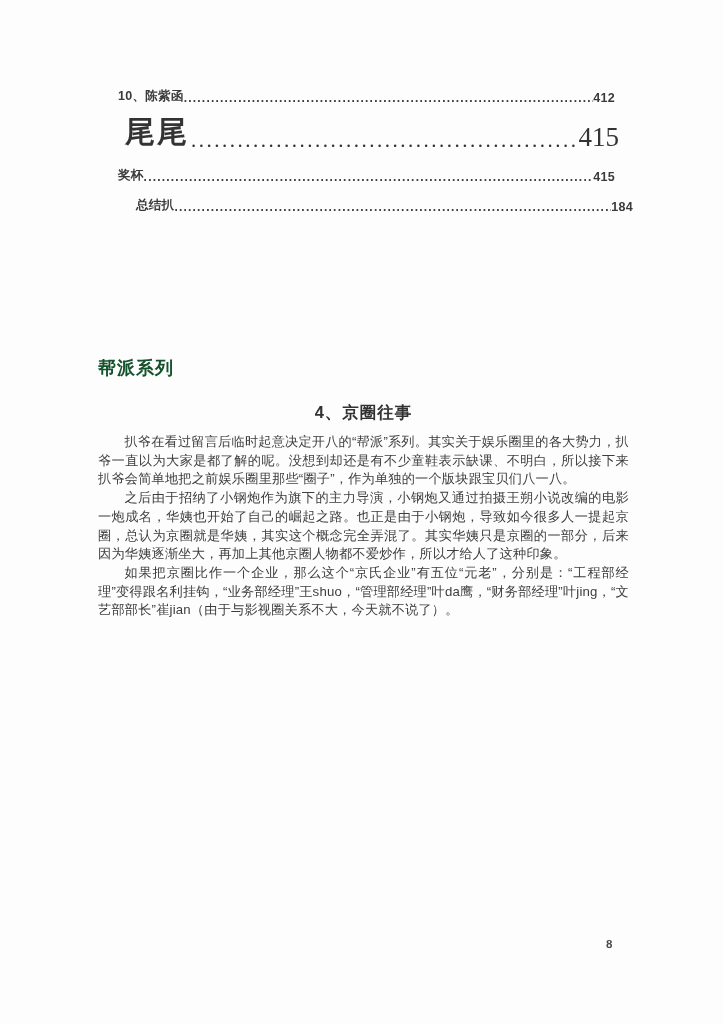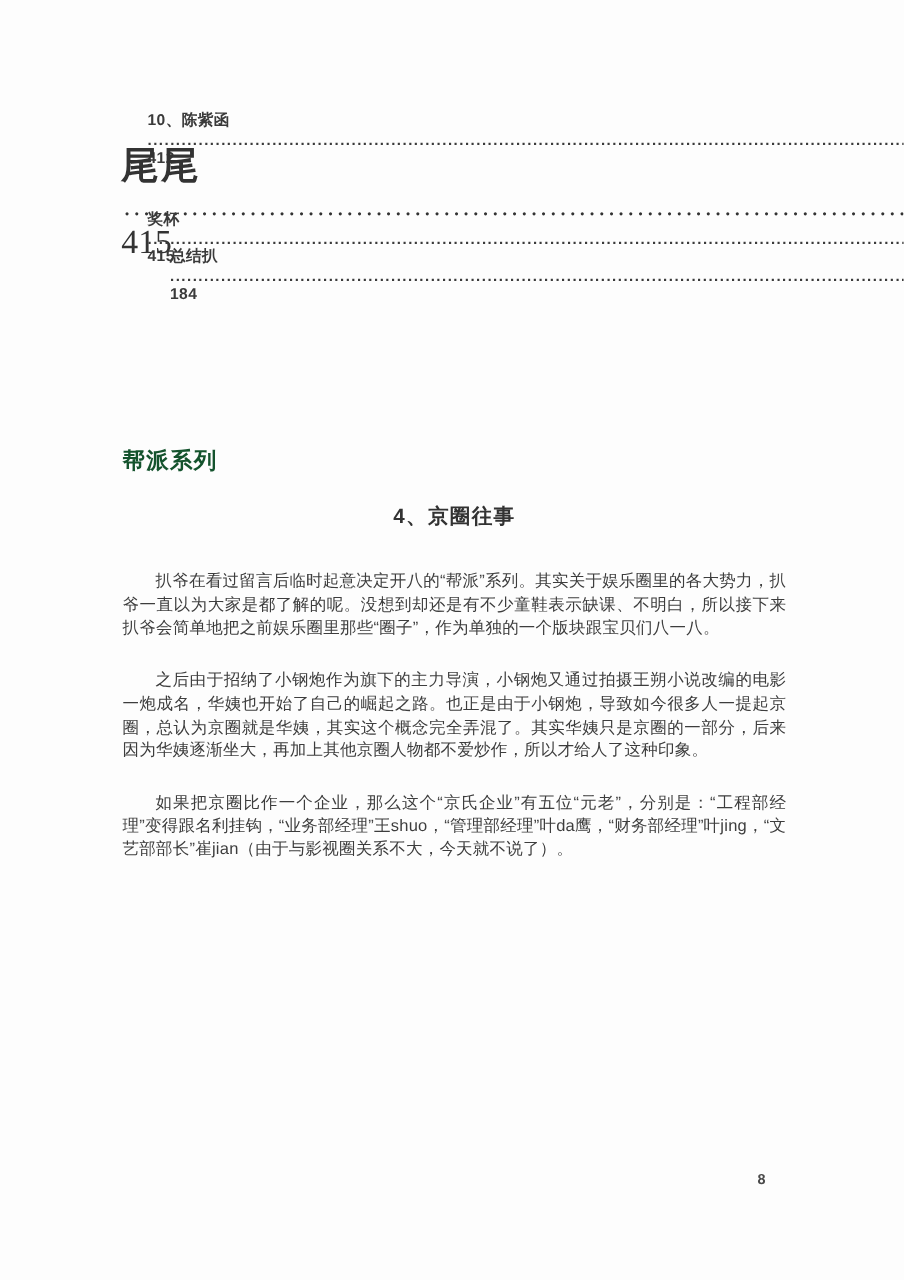--- a/index.html
+++ b/index.html
@@ -14,23 +14,22 @@
     height: 1024px;
     background: #fdfdfd;
     margin: 0 auto;
     overflow: hidden;
   }
 
   
   .toc-row {
     position: absolute;
     display: flex;
-    align-items: flex-start;
+    align-items: flex-end;
     color: #3a3a3a;
-    flex-direction: column;
   }
   .toc-label { white-space: nowrap; }
   .toc-leader {
     flex: 1;
     overflow: hidden;
     white-space: nowrap;
     min-width: 10px;
   }
   .toc-leader::after {
     content: "....................................................................................................................................................................................................";
@@ -45,20 +44,21 @@
   .toc-sub .toc-leader { font-size: 12px; letter-spacing: 1.2px; font-weight: bold; }
   .toc-row-1 { top: 88px;  left: 118px; width: 497px; }
   .toc-row-3 { top: 167px; left: 118px; width: 497px; }
   .toc-row-4 { top: 197px; left: 136px; width: 497px; }
 
   .toc-main { top: 112px; left: 97px; width: 522px; color: #333; }
   .toc-main .toc-label {
     font-size: 30px;
     font-weight: bold;
     letter-spacing: 2px;
+    margin-left: 28px;
   }
   .toc-main .toc-leader {
     font-family: "Liberation Serif", "DejaVu Serif", serif;
     font-size: 21px;
     letter-spacing: 2.5px;
     margin: 0 2px;
   }
   .toc-main .toc-page {
     font-family: "Liberation Serif", "DejaVu Serif", serif;
     font-size: 27px;
@@ -95,21 +95,20 @@
     width: 531px;
     font-size: 13.2px;
     line-height: 18.7px;
     color: #3d3d3d;
     text-align: justify;
     letter-spacing: 0.2px;
   }
   .body-text p {
     text-indent: 2em;
     word-break: break-all;
-    margin-top: 23px;
   }
 
   
   .page-number {
     position: absolute;
     top: 938px;
     left: 606px;
     font-size: 11.5px;
     font-weight: bold;
     color: #4a4a4a;

